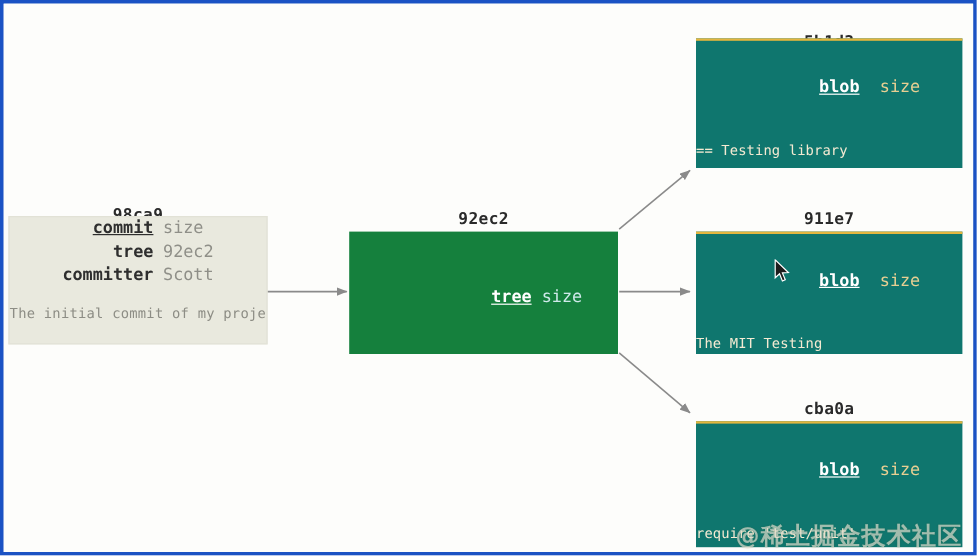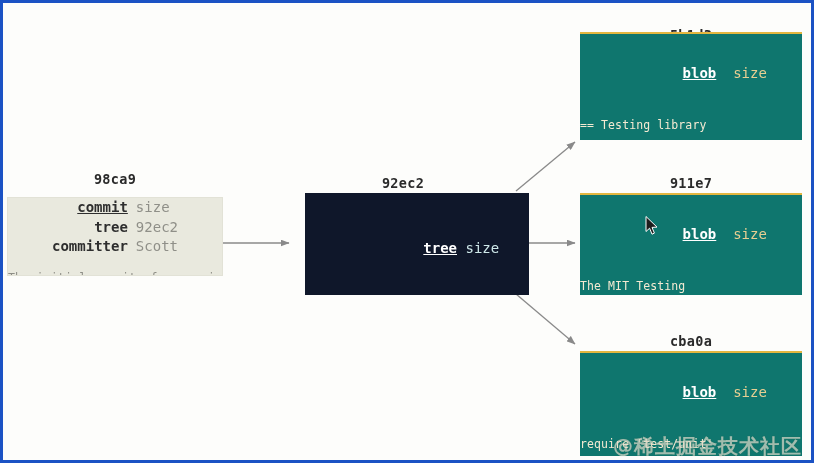--- a/index.html
+++ b/index.html
@@ -83,22 +83,21 @@
     margin-top: 14px;
     text-align: center;
     font-size: 11.5px;
     color: #8d8d85;
     letter-spacing: 0.2px;
     white-space: pre;
   }
 
   
   .tree-node {
-    background: #0f172a;
-    margin-left: 14px;
+    background: #15803d;
   }
   .tree-rows {
     margin-top: 26px;
     padding-left: 34px;
   }
   .tree-row {
     font-size: 14px;
     line-height: 19.5px;
     white-space: pre;
     font-family: "DejaVu Sans Mono", "Liberation Mono", monospace;
@@ -185,21 +184,21 @@
 
       <line x1="513" y1="188" x2="572" y2="139" stroke="#8a8a8a" stroke-width="1.3" marker-end="url(#ah)"></line>
 
       <line x1="513" y1="240" x2="572" y2="240" stroke="#8a8a8a" stroke-width="1.3" marker-end="url(#ah)"></line>
 
       <line x1="513" y1="291" x2="572" y2="341" stroke="#8a8a8a" stroke-width="1.3" marker-end="url(#ah)"></line>
     </svg>
 
     <div class="node-caption" style="left:4px; top:168px; width:216px;">98ca9</div>
 
-    <div class="node commit-node" style="left:4px; top:194px; width:216px; height:79px;">
+    <div class="node commit-node" style="left:4px; top:177px; width:216px; height:107px;">
       <table class="commit-table">
         <tbody>
           <tr>
             <td class="k u">commit</td>
             <td class="v">size</td>
           </tr>
           <tr>
             <td class="k">tree</td>
             <td class="v">92ec2</td>
           </tr>

